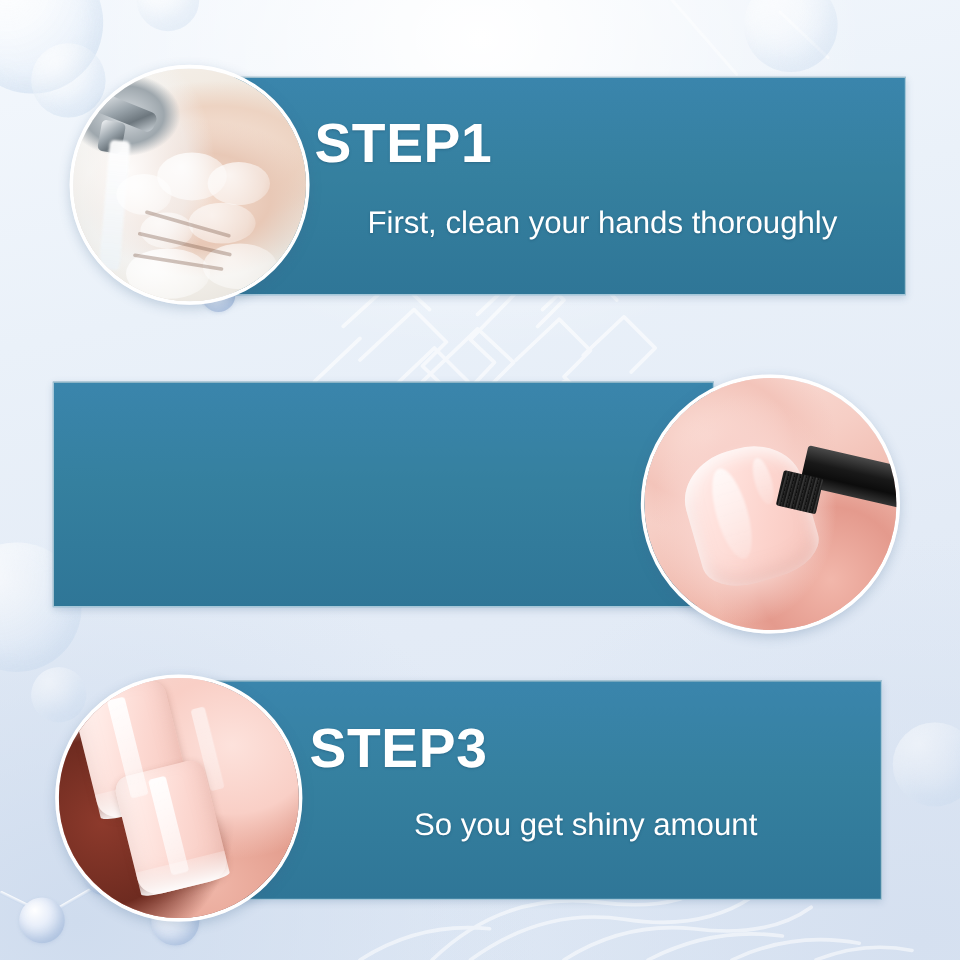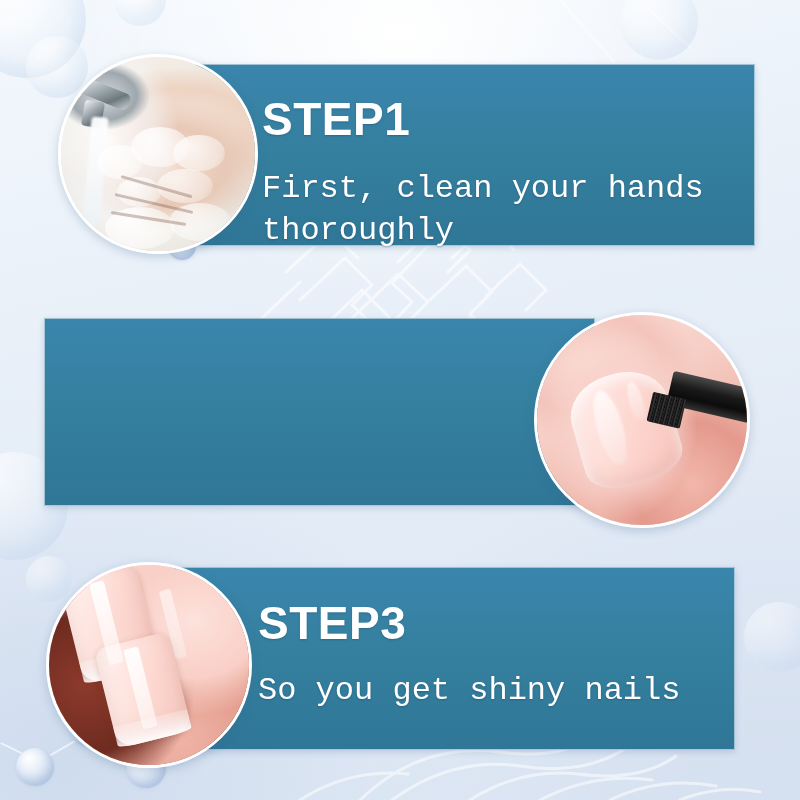--- a/index.html
+++ b/index.html
@@ -36,34 +36,34 @@
       radial-gradient(circle at 34% 28%, #ffffff 0%, #e9effa 34%, #c7d6ec 72%, #b3c6e2 100%);
     box-shadow:inset -3px -4px 9px rgba(150,175,210,0.45), 0 1px 3px rgba(150,175,210,0.25);
   }
   .mol-bond {
     position:absolute; height:3px; border-radius:2px;
     background:linear-gradient(180deg, rgba(255,255,255,0.95), rgba(198,214,236,0.85));
     transform-origin:0 50%;
   }
 
   
-  .step { position:absolute; }
+  .step { position:absolute;text-align:center; }
   .bar {
     position:absolute;
     background:linear-gradient(180deg,#3a85ac 0%,#35809f 45%,#2f7697 100%);
     border:1px solid rgba(255,255,255,0.55);
     box-shadow:0 2px 6px rgba(60,100,140,0.22);
   }
   .bar-text { position:absolute; color:#ffffff; text-shadow:0 1px 2px rgba(20,60,90,0.35); }
   .step-title {
     font-size:46px; font-weight:bold; letter-spacing:0.5px; line-height:1;
     white-space:nowrap;
   }
   .step-desc {
-    font-size:32px; font-weight:normal; line-height:1.32; white-space:pre-line;font-family:Liberation Mono, monospace;
+    font-size:26px; font-weight:normal; line-height:1.32; white-space:pre-line;
   }
 
   
   .photo {
     position:absolute; border-radius:50%; overflow:hidden;
     border:3px solid #ffffff;
     box-shadow:0 3px 10px rgba(60,100,140,0.25);
   }
   .photo-inner { position:absolute; inset:0; }
 
@@ -250,21 +250,21 @@
         <div class="brush-tip" style="left:112px; top:84px; width:34px; height:30px; transform:rotate(13deg);"></div>
       </div>
     </div>
   </div>
 
   <div class="step" style="left:0; top:0; width:800px; height:800px;">
     <div class="bar" style="left:170px; top:567px; width:565px; height:183px;"></div>
 
     <div class="bar-text step-title" style="left:258px; top:600px;">STEP3</div>
 
-    <div class="bar-text step-desc" style="left:258px; top:670px; width:460px;">So you get shiny nails</div>
+    <div class="bar-text step-desc" style="left:258px; top:670px; width:460px;">So you get shiny amount</div>
 
     <div class="photo" style="left:46px; top:562px; width:206px; height:206px;">
       <div class="photo-inner p3">
         <div class="nail3" style="left:22px; top:8px; width:78px; height:104px; transform:rotate(-14deg);">
           <div class="tip"></div>
         </div>
         <div class="nail3" style="left:56px; top:74px; width:76px; height:102px; transform:rotate(-14deg);">
           <div class="tip"></div>
         </div>
         <div class="streak" style="left:50px; top:16px; width:15px; height:84px; transform:rotate(-14deg); opacity:0.95;"></div>

